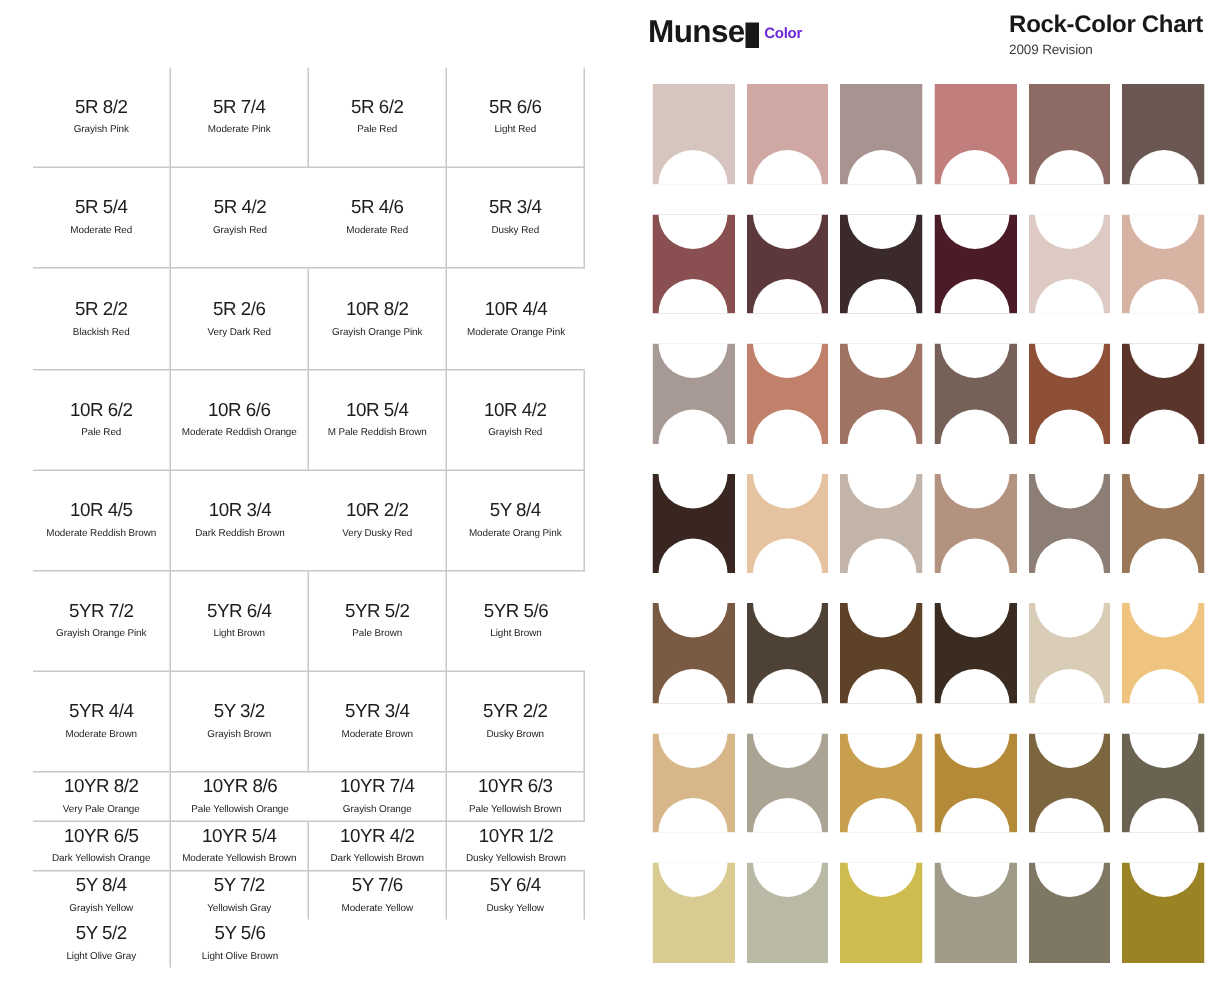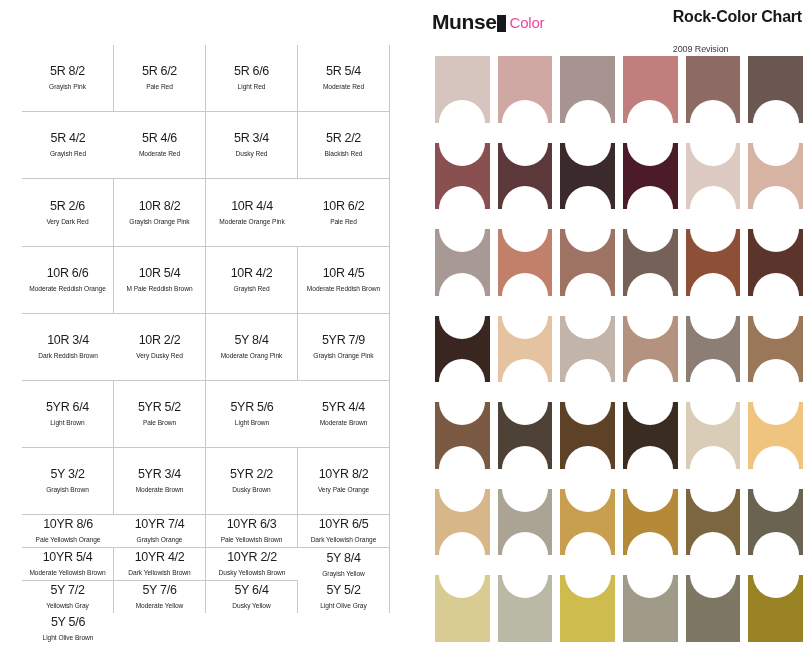--- a/index.html
+++ b/index.html
@@ -38,41 +38,41 @@
   #brand-bars {
     display: inline-block;
     width: 9px;
     height: 17px;
     margin: 0 1px 0 0;
     position: relative;
     top: 1px;
     background: #16181a;
   }
   #brand-color {
-    font-size: 15px;
-    font-weight: normal;
-    color: #ec4899;
+    font-size: 10px;
+    font-weight: bold;
+    color: #6d28d9;
     margin-left: 3px;
     letter-spacing: -0.2px;
   }
   #title-block {
     position: absolute;
     right: 2px; top: 2px;
     text-align: left;
   }
   #chart-title {
     font-size: 16px;
     font-weight: bold;
     color: #16181a;
     letter-spacing: -0.2px;
   }
   #chart-revision {
     font-size: 9px;
     color: #3a3e42;
-    margin-top: 18px;
+    margin-top: 2px;
     letter-spacing: -0.1px;
   }
 
   
   #notation-table {
     position: absolute;
     left: 22px; top: 45px;
     width: 368px; height: 600px;
     display: grid;
     grid-template-columns: repeat(4, 1fr);
@@ -156,20 +156,24 @@
       <div id="chart-revision">2009 Revision</div>
     </div>
   </div>
 
   <div id="notation-table">
       <div class="cell">
         <div class="notation">5R 8/2</div>
         <div class="colorname">Grayish Pink</div>
       </div>
       <div class="cell">
+        <div class="notation">5R 7/4</div>
+        <div class="colorname">Moderate Pink</div>
+      </div>
+      <div class="cell">
         <div class="notation">5R 6/2</div>
         <div class="colorname">Pale Red</div>
       </div>
       <div class="cell">
         <div class="notation">5R 6/6</div>
         <div class="colorname">Light Red</div>
       </div>
       <div class="cell">
         <div class="notation">5R 5/4</div>
         <div class="colorname">Moderate Red</div>
@@ -228,21 +232,21 @@
       </div>
       <div class="cell">
         <div class="notation">10R 2/2</div>
         <div class="colorname">Very Dusky Red</div>
       </div>
       <div class="cell">
         <div class="notation">5Y 8/4</div>
         <div class="colorname">Moderate Orang Pink</div>
       </div>
       <div class="cell">
-        <div class="notation">5YR 7/9</div>
+        <div class="notation">5YR 7/2</div>
         <div class="colorname">Grayish Orange Pink</div>
       </div>
       <div class="cell">
         <div class="notation">5YR 6/4</div>
         <div class="colorname">Light Brown</div>
       </div>
       <div class="cell">
         <div class="notation">5YR 5/2</div>
         <div class="colorname">Pale Brown</div>
       </div>
@@ -288,21 +292,21 @@
       </div>
       <div class="cell">
         <div class="notation">10YR 5/4</div>
         <div class="colorname">Moderate Yellowish Brown</div>
       </div>
       <div class="cell">
         <div class="notation">10YR 4/2</div>
         <div class="colorname">Dark Yellowish Brown</div>
       </div>
       <div class="cell last-col">
-        <div class="notation">10YR 2/2</div>
+        <div class="notation">10YR 1/2</div>
         <div class="colorname">Dusky Yellowish Brown</div>
       </div>
       <div class="cell last-row">
         <div class="notation">5Y 8/4</div>
         <div class="colorname">Grayish Yellow</div>
       </div>
       <div class="cell last-row">
         <div class="notation">5Y 7/2</div>
         <div class="colorname">Yellowish Gray</div>
       </div>

